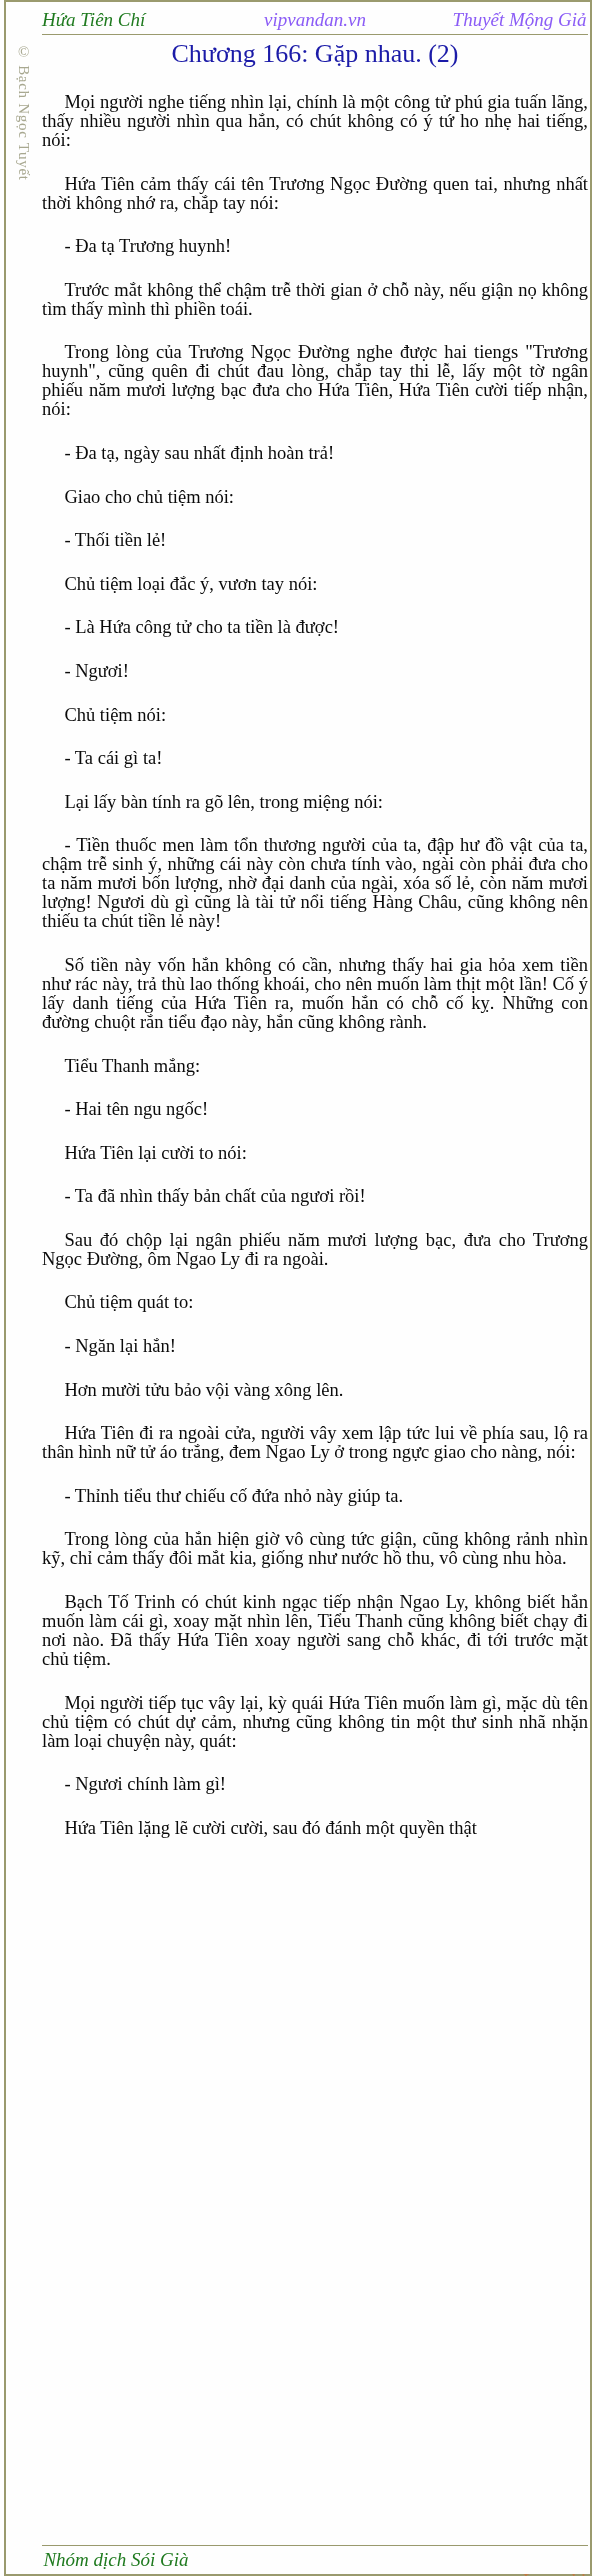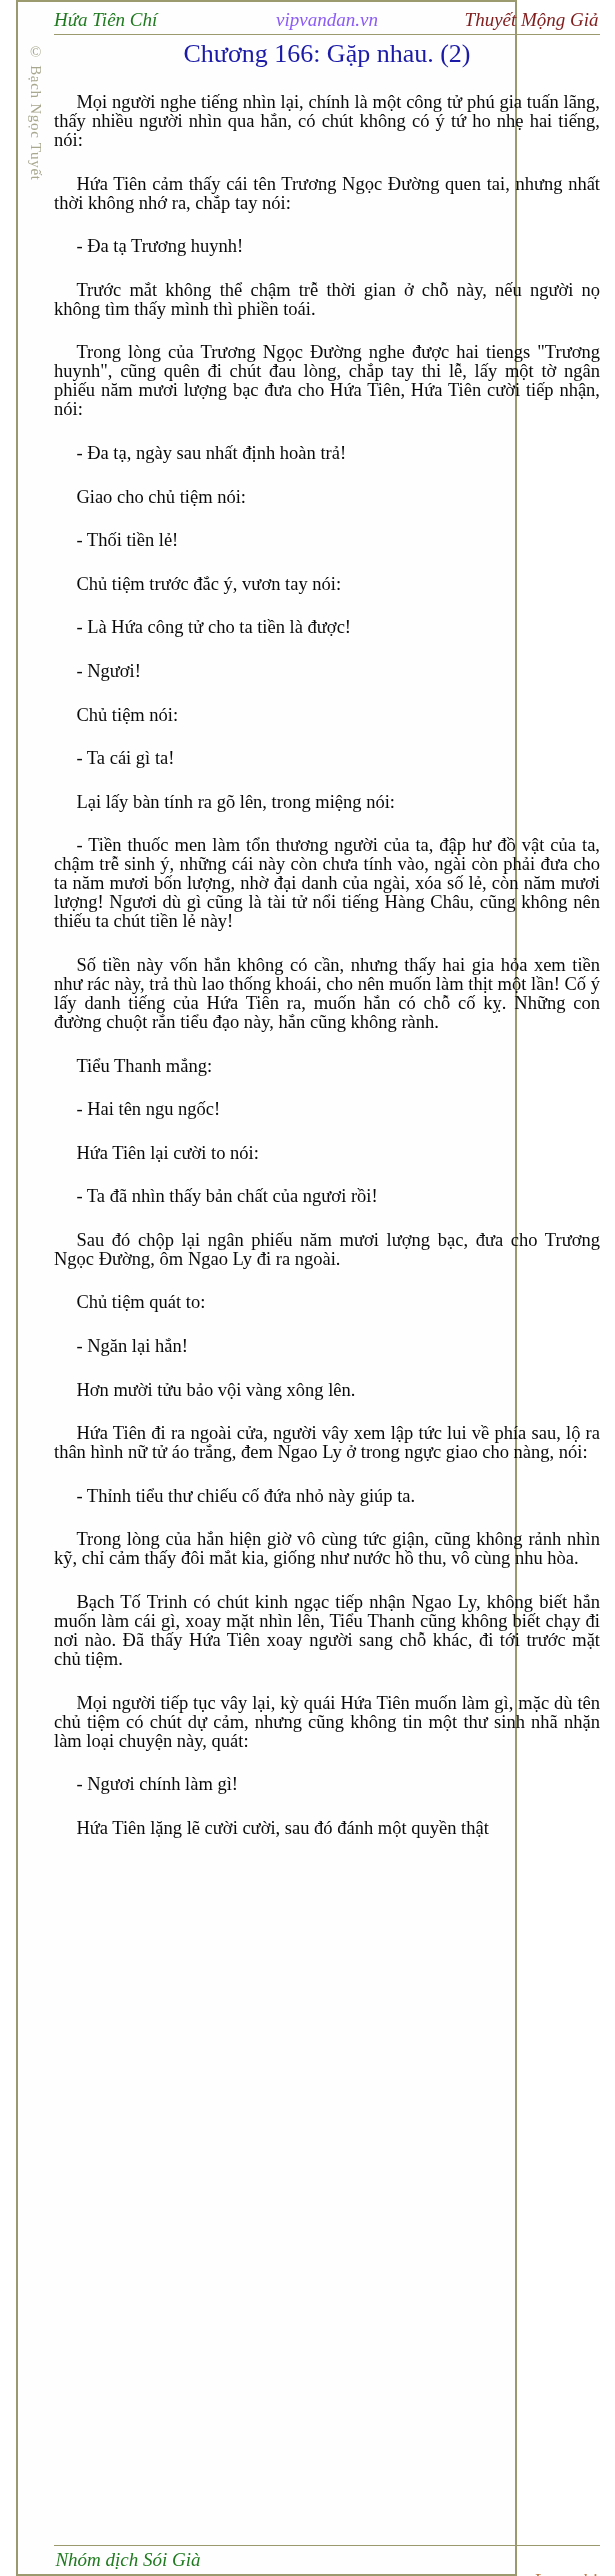--- a/index.html
+++ b/index.html
@@ -4,38 +4,38 @@
   <style>
     html, body { margin: 0; padding: 0; }
     body {
       width: 615px; height: 2576px;
       background: #ffffff;
       position: relative;
       overflow: hidden;
       font-family: "Liberation Serif", serif;
     }
     .frame {
-      position: absolute; left: 16px; top: 0;
-      width: 501px; height: 2576px;
+      position: absolute; left: 4px; top: 0;
+      width: 588px; height: 2576px;
       box-sizing: border-box;
       border: 2.9px solid #9a9a6e;
       background: #fefefe;
     }
     .header {
       position: absolute; left: 36px; top: 4.3px; width: 546px; height: 27.5px;
       border-bottom: 1.4px solid #9a9a6e;
     }
     .header span {
       position: absolute; top: 2.9px;
       font-family: "Liberation Serif", serif;
       font-style: italic; font-size: 19px; line-height: 22px;
     }
     .h-left { left: 0; color: #1f7a1f; }
     .h-center { left: 0; right: 0; text-align: center; color: #8b5cf6; }
-    .h-right { right: 1.4px; color: #7f1d1d; }
+    .h-right { right: 1.4px; color: #8b5cf6; }
     .watermark {
       position: absolute; left: 8.7px; top: 42px;
       writing-mode: vertical-rl;
       font-family: "Liberation Serif", serif;
       font-size: 15px; color: #a8a890; letter-spacing: 0.7px;
     }
     .title {
       position: absolute; left: 36px; top: 36px; width: 546px;
       text-align: center; color: #1b1ba8;
       font-family: "Liberation Serif", serif;
@@ -72,26 +72,26 @@
   </div>
 
   <div class="watermark">© Bạch Ngọc Tuyết</div>
 
   <div class="title">Chương 166: Gặp nhau. (2)</div>
 
   <div class="content">
     <p>Mọi người nghe tiếng nhìn lại, chính là một công tử phú gia tuấn lãng, thấy nhiều người nhìn qua hắn, có chút không có ý tứ ho nhẹ hai tiếng, nói:</p>
     <p>Hứa Tiên cảm thấy cái tên Trương Ngọc Đường quen tai, nhưng nhất thời không nhớ ra, chắp tay nói:</p>
     <p>- Đa tạ Trương huynh!</p>
-    <p>Trước mắt không thể chậm trễ thời gian ở chỗ này, nếu người nọ không tìm thấy mình thì phiền toái.</p>
+    <p>Trước mắt không thể chậm trễ thời gian ở chỗ này, nếu giận nọ không tìm thấy mình thì phiền toái.</p>
     <p>Trong lòng của Trương Ngọc Đường nghe được hai tiengs "Trương huynh", cũng quên đi chút đau lòng, chắp tay thi lễ, lấy một tờ ngân phiếu năm mươi lượng bạc đưa cho Hứa Tiên, Hứa Tiên cười tiếp nhận, nói:</p>
     <p>- Đa tạ, ngày sau nhất định hoàn trả!</p>
     <p>Giao cho chủ tiệm nói:</p>
     <p>- Thối tiền lẻ!</p>
-    <p>Chủ tiệm trước đắc ý, vươn tay nói:</p>
+    <p>Chủ tiệm loại đắc ý, vươn tay nói:</p>
     <p>- Là Hứa công tử cho ta tiền là được!</p>
     <p>- Ngươi!</p>
     <p>Chủ tiệm nói:</p>
     <p>- Ta cái gì ta!</p>
     <p>Lại lấy bàn tính ra gõ lên, trong miệng nói:</p>
     <p>- Tiền thuốc men làm tổn thương người của ta, đập hư đồ vật của ta, chậm trễ sinh ý, những cái này còn chưa tính vào, ngài còn phải đưa cho ta năm mươi bốn lượng, nhờ đại danh của ngài, xóa số lẻ, còn năm mươi lượng! Ngươi dù gì cũng là tài tử nổi tiếng Hàng Châu, cũng không nên thiếu ta chút tiền lẻ này!</p>
     <p>Số tiền này vốn hắn không có cần, nhưng thấy hai gia hỏa xem tiền như rác này, trả thù lao thống khoái, cho nên muốn làm thịt một lần! Cố ý lấy danh tiếng của Hứa Tiên ra, muốn hắn có chỗ cố kỵ. Những con đường chuột rắn tiểu đạo này, hắn cũng không rành.</p>
     <p>Tiểu Thanh mắng:</p>
     <p>- Hai tên ngu ngốc!</p>
     <p>Hứa Tiên lại cười to nói:</p>

